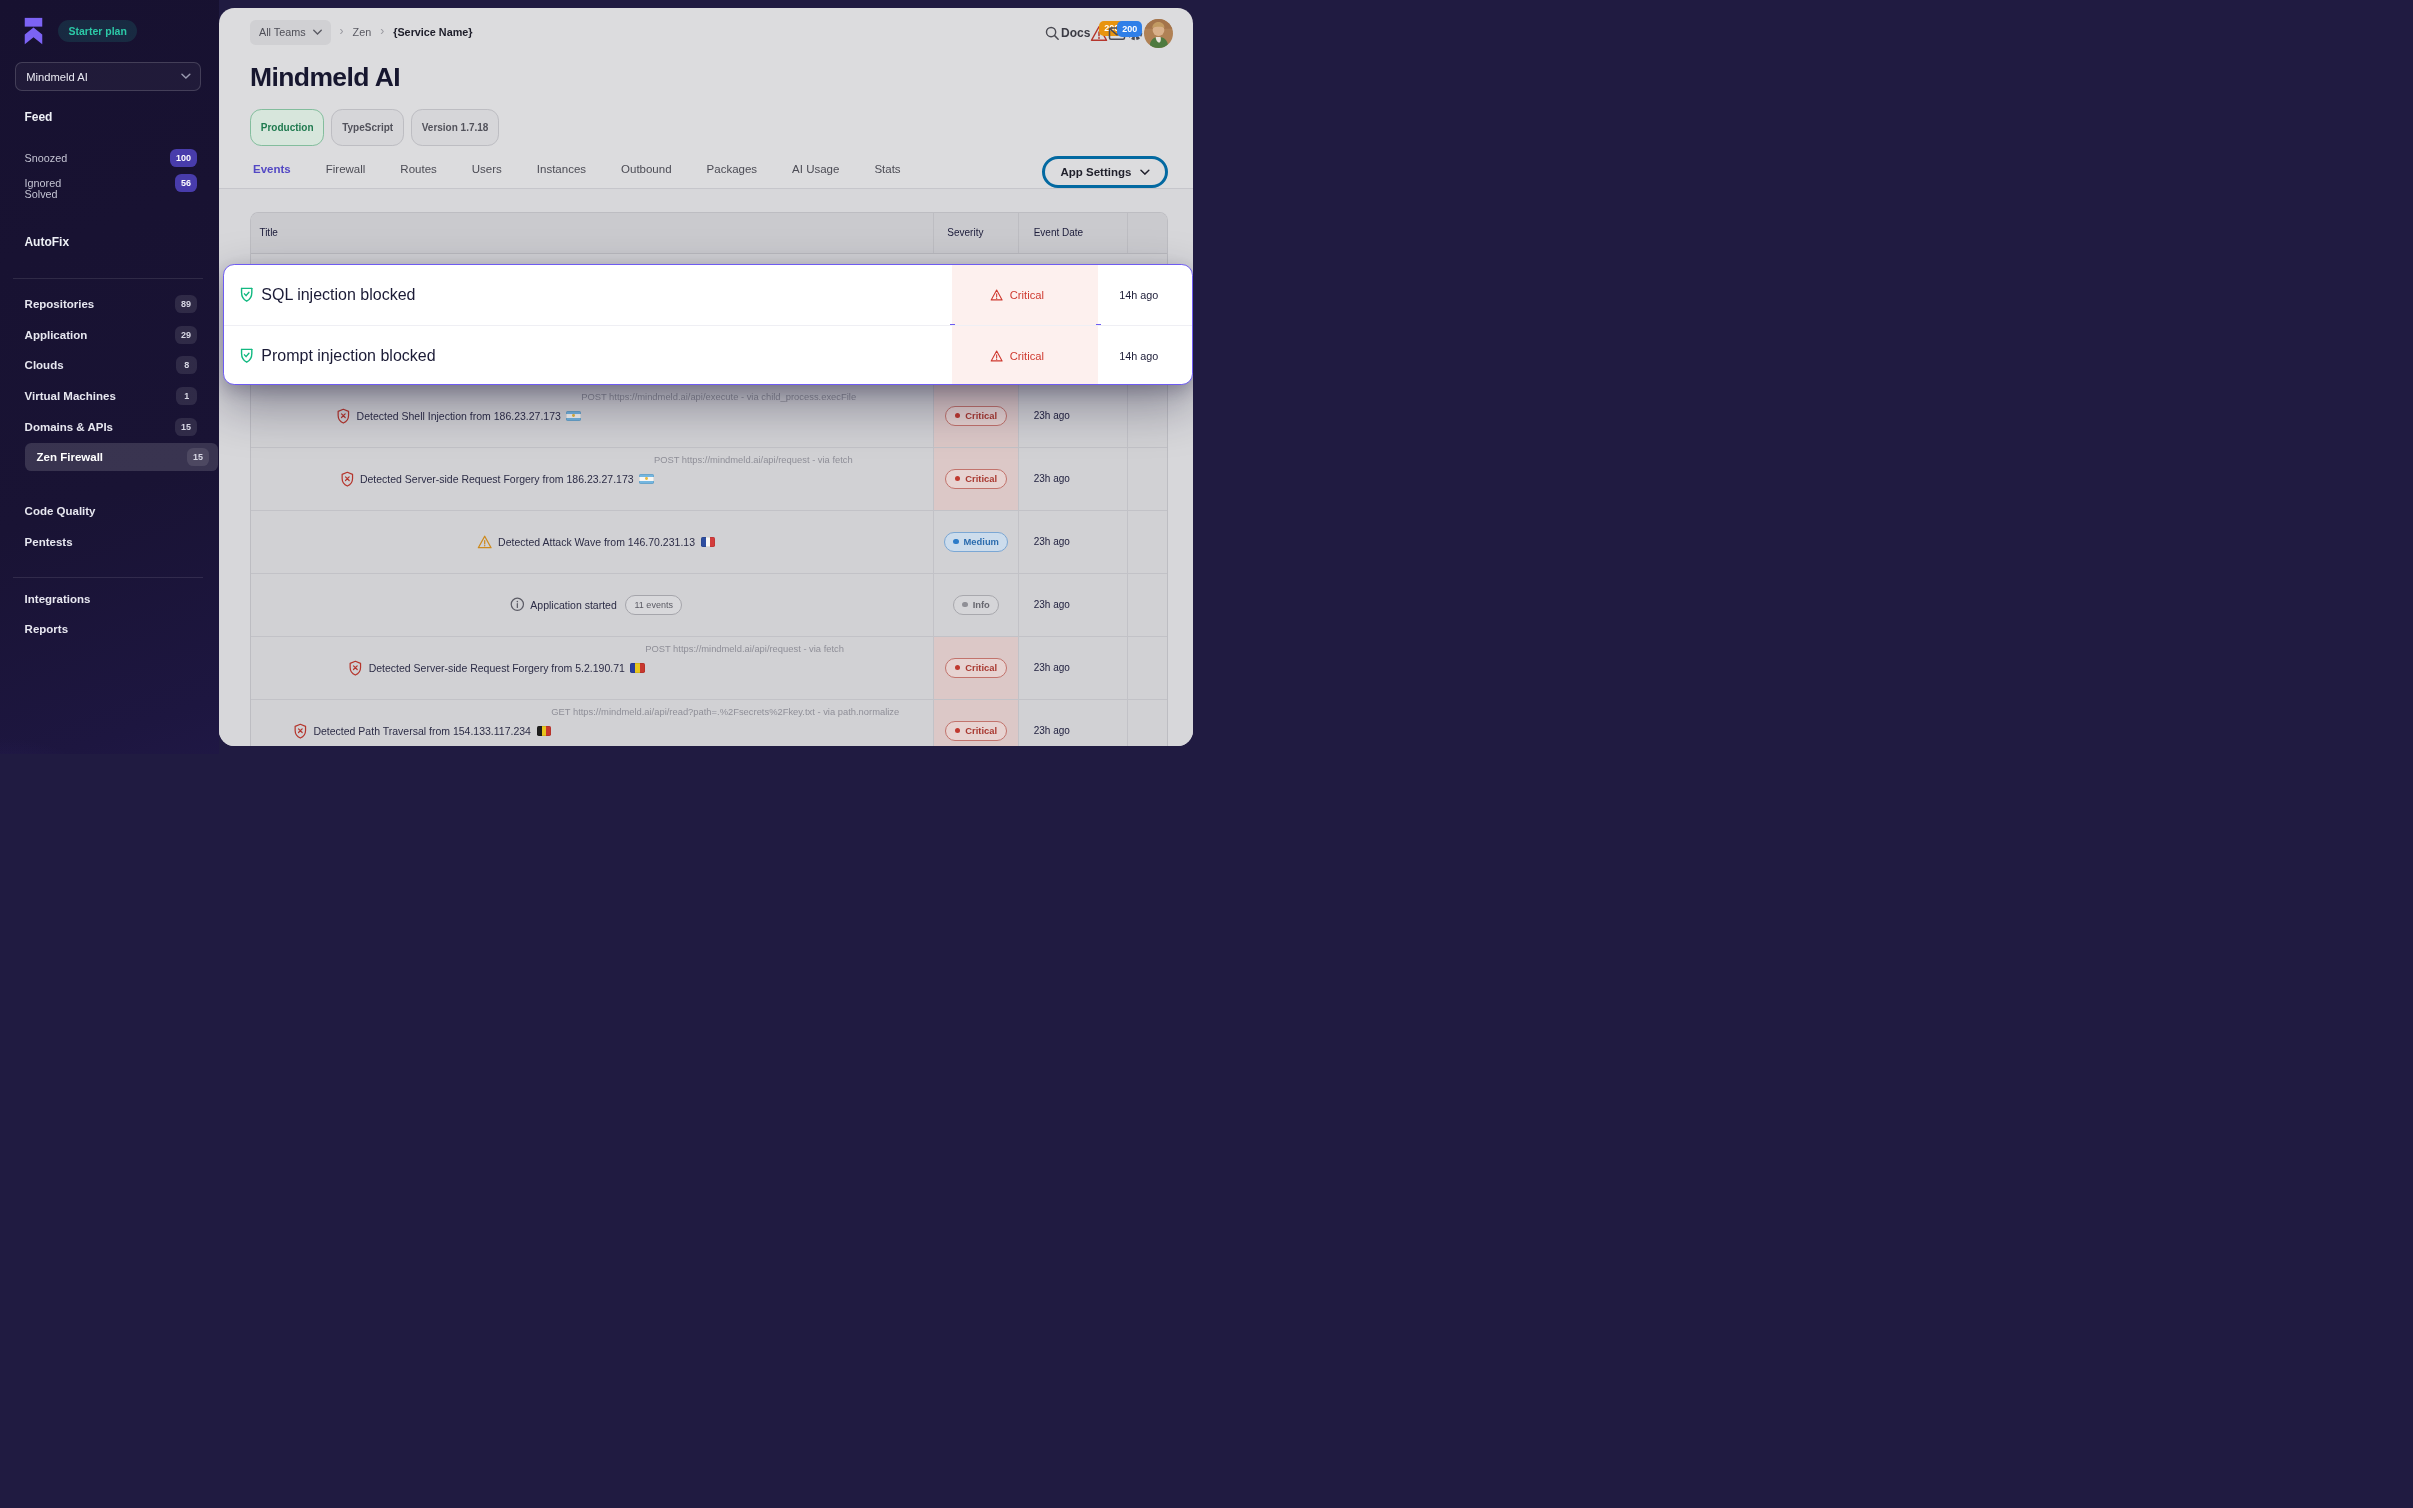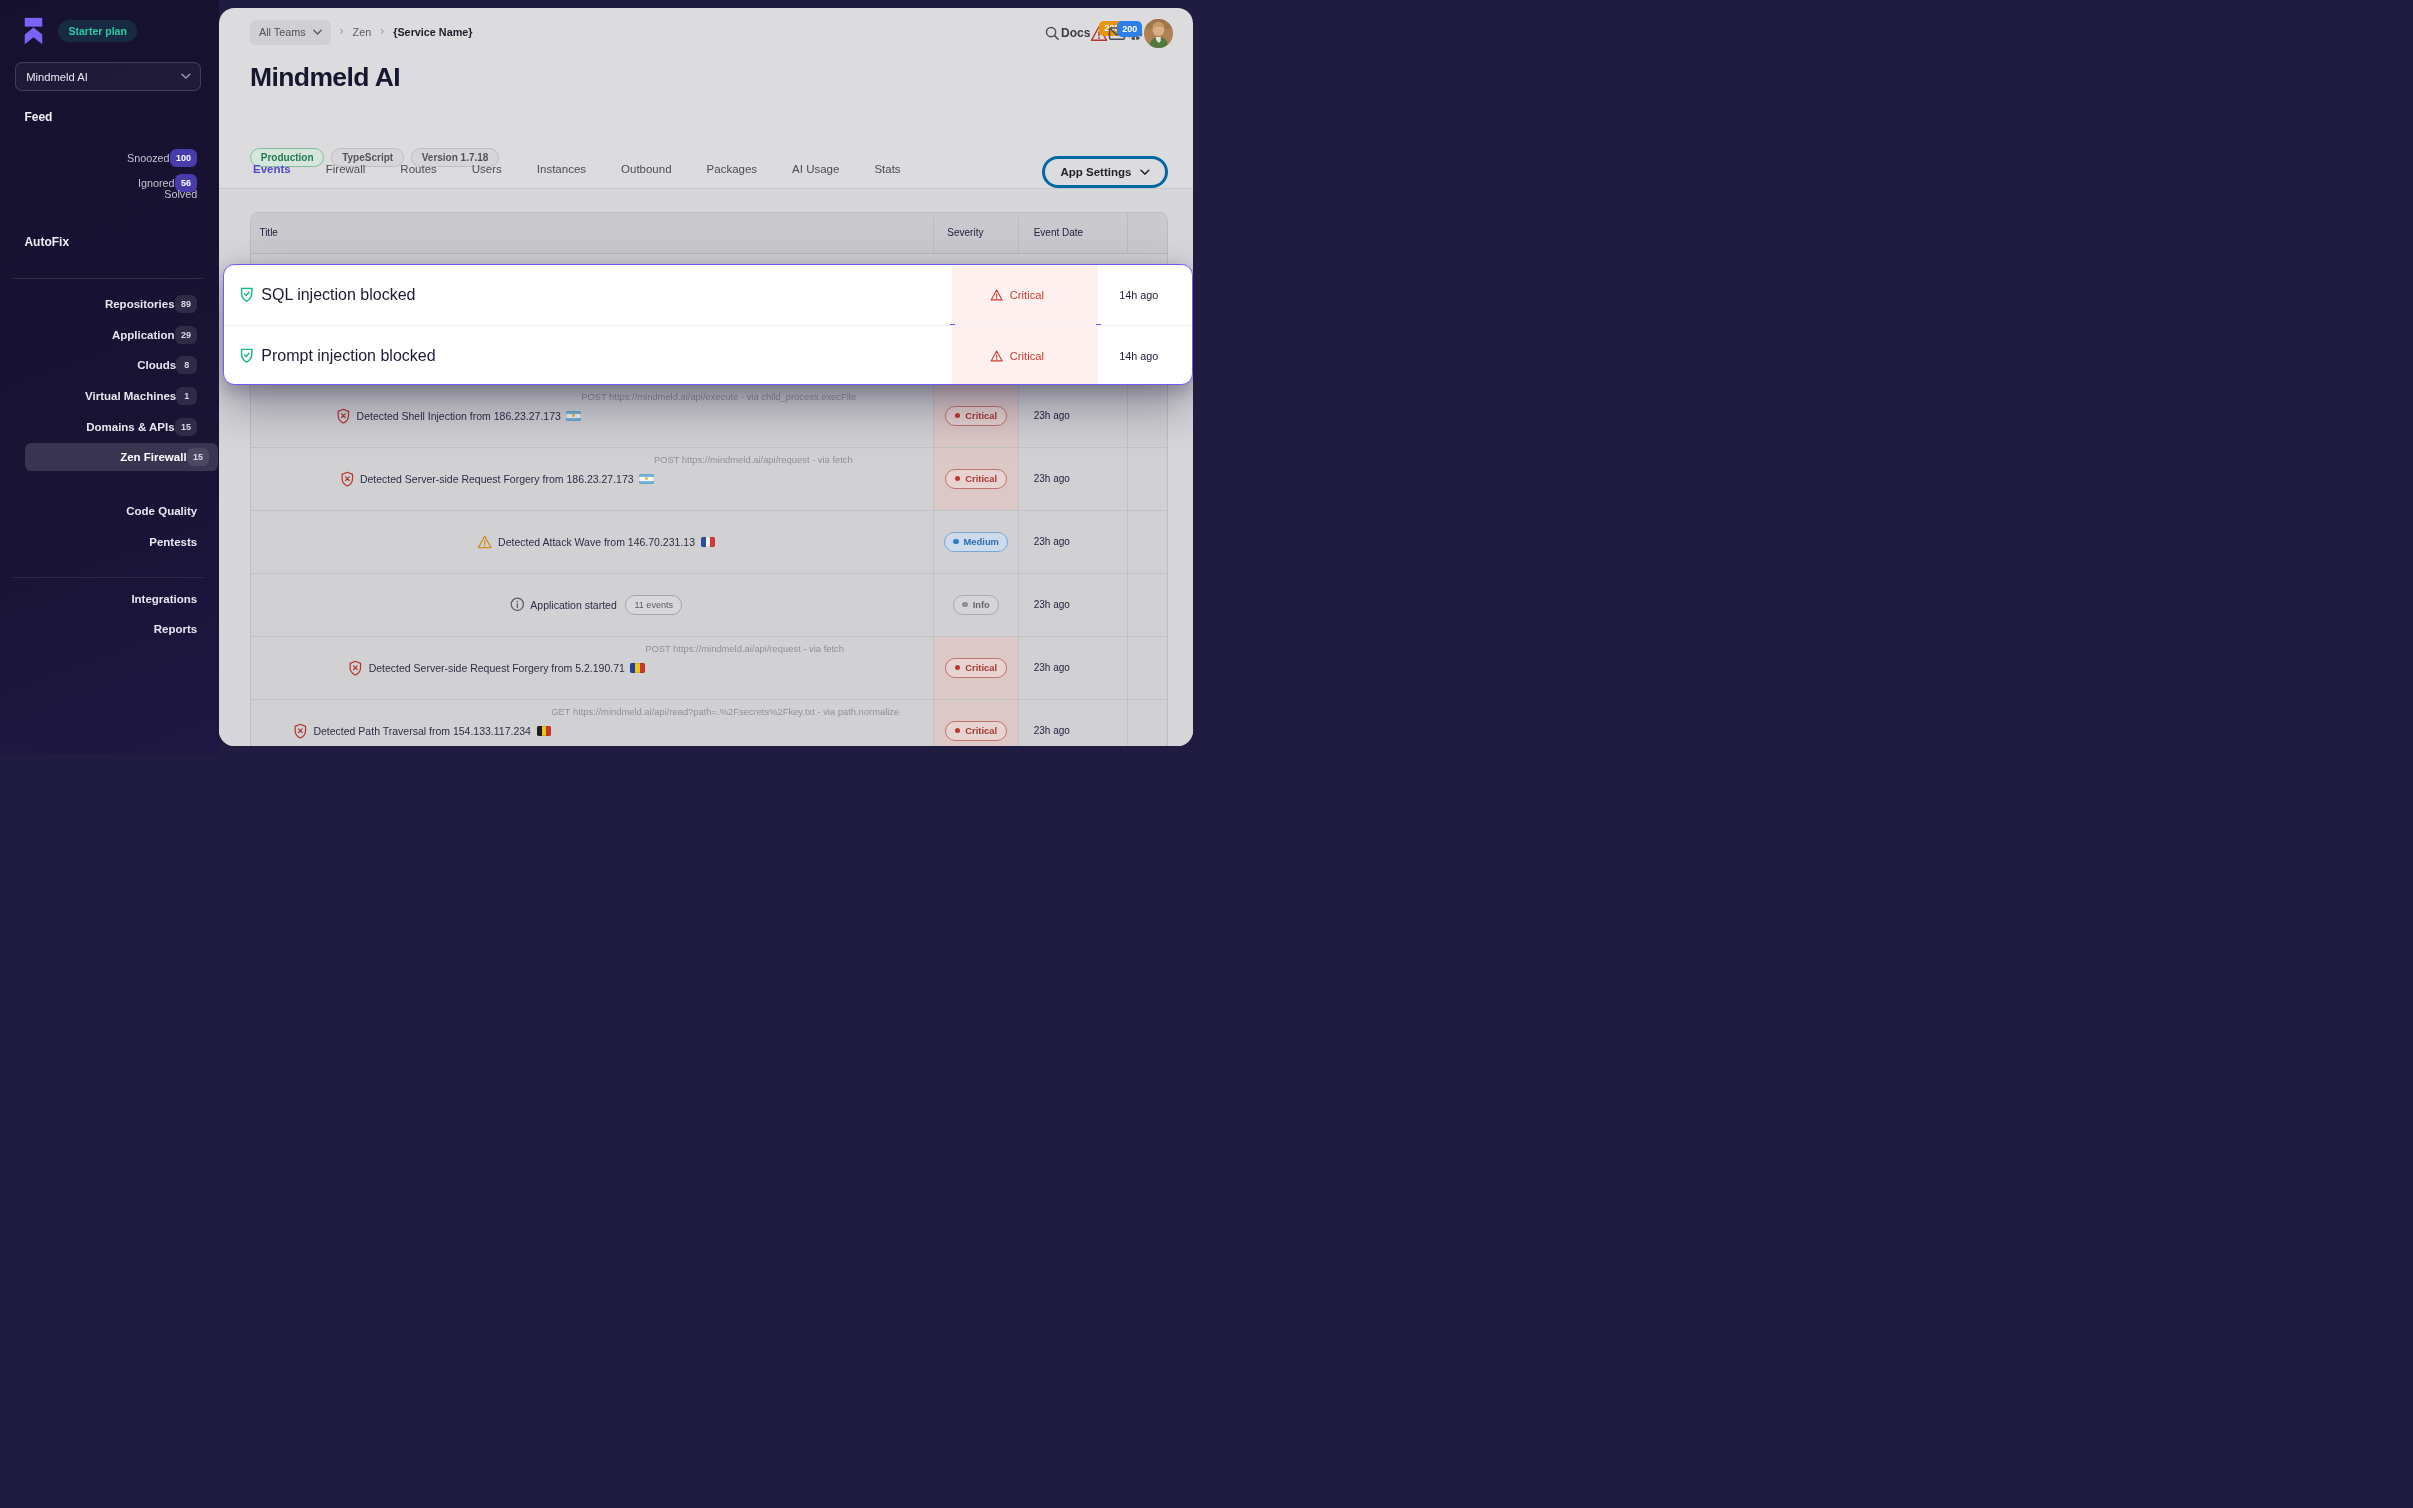--- a/index.html
+++ b/index.html
@@ -7,21 +7,20 @@
     width:1207px;height:754px;overflow:hidden;position:relative;
     background:#201b41;
     font-family:"Liberation Sans", sans-serif;
     -webkit-font-smoothing:antialiased;
   }
   *{box-sizing:border-box;}
 
   
   .sidebar{position:absolute;left:0;top:0;width:219px;height:890px;
     background:linear-gradient(160deg,#171130 0%,#191334 55%,#1d1640 80%,#241b4e 100%);
-    text-align:right;
   }
   .sidebar::after{content:"";position:absolute;left:0;bottom:0;width:100%;height:182px;
     background:radial-gradient(120% 140% at 0% 100%, rgba(104,78,220,0.28) 0%, rgba(104,78,220,0) 60%);}
   .logo-row{position:absolute;left:23px;top:17px;display:flex;align-items:center;gap:14px;z-index:2;}
   .plan-badge{height:21.6px;padding:0 10.5px;display:flex;align-items:center;border-radius:11.2px;
     background:rgba(35,196,167,0.14);color:#2cc9a7;font-size:10.5px;font-weight:700;}
   .org-select{position:absolute;left:15.4px;top:62px;width:186px;height:29px;border-radius:7px;
     border:0.7px solid rgba(255,255,255,0.16);background:rgba(255,255,255,0.04);
     display:flex;align-items:center;padding:0 9.8px;color:#e9e9f2;font-size:11.2px;z-index:2;}
   .org-select .spacer{flex:1;}
@@ -54,21 +53,21 @@
   .icon-wrap{position:relative;display:flex;align-items:center;}
   .mini-badge{position:absolute;left:9px;top:-4.2px;height:15.4px;padding:0 4.9px;border-radius:4.9px;
     display:flex;align-items:center;color:#fff;font-size:9px;font-weight:700;}
   .mini-badge.orange{background:#e8940f;}
   .mini-badge.blue{background:#2f7fe8;}
   .avatar{width:29px;height:29px;border-radius:50%;overflow:hidden;flex:none;}
 
   
   .page-title{position:absolute;left:31px;top:54px;font-size:26.5px;font-weight:700;color:#17172f;letter-spacing:-0.6px;}
   .badge-row{position:absolute;left:31px;top:101px;display:flex;gap:7px;}
-  .tag{height:19px;padding:0 9.8px;border-radius:11.2px;display:flex;align-items:center;font-size:10px;font-weight:600;margin-top:39px;}
+  .tag{height:37px;padding:0 9.8px;border-radius:11.2px;display:flex;align-items:center;font-size:10px;font-weight:600;}
   .tag.green{background:#d7e6dc;border:1px solid #83bd9d;color:#1f7a4f;}
   .tag.gray{background:#d6d6d9;border:1px solid #bdbdc2;color:#52525b;}
 
   
   .tabs{position:absolute;left:34px;top:155px;display:flex;gap:35px;}
   .tab{font-size:11.5px;font-weight:500;color:#4c4c55;position:relative;padding-bottom:15.4px;}
   .tab.active{color:#5348c4;font-weight:700;}
   .tab.active::after{content:"";position:absolute;left:-1.4px;right:-1.4px;bottom:0;height:2.1px;border-radius:1.4px;background:#5b4fc8;}
   .app-settings{position:absolute;right:25px;top:148px;height:32px;padding:0 15.4px;border-radius:16px;
     border:3px solid #0369a1;display:flex;align-items:center;gap:8.4px;color:#1f1f2a;font-size:11.5px;font-weight:700;}

